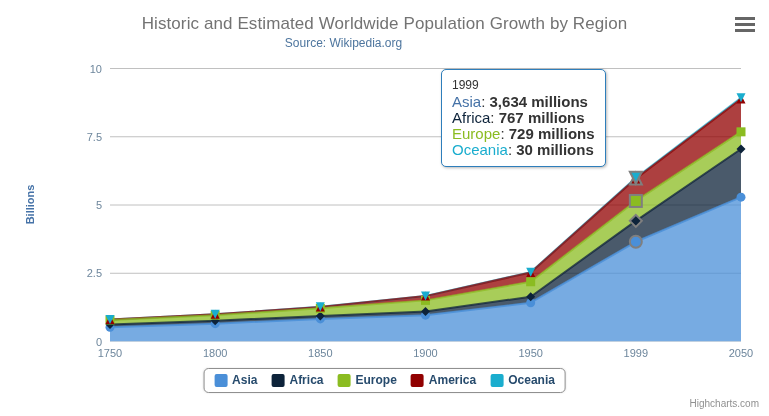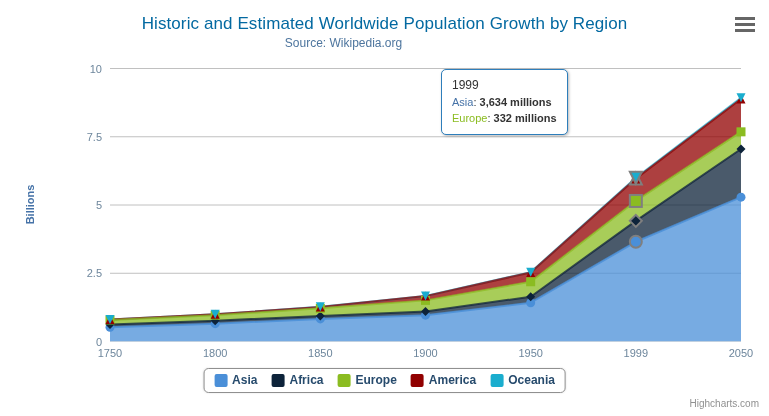--- a/index.html
+++ b/index.html
@@ -22,21 +22,21 @@
 
   
   .chart-title {
     position: absolute;
     top: 14px;
     left: 0;
     width: 769px;
     text-align: center;
     font-size: 17px;
     font-weight: normal;
-    color: #0369a1;
+    color: #737373;
     letter-spacing: 0.1px;
   }
   .chart-subtitle {
     position: absolute;
     top: 36px;
     left: 0;
     width: 687px;
     text-align: center;
     font-size: 12px;
     color: #4d759e;
@@ -98,21 +98,21 @@
     color: #333333;
     line-height: 16px;
     white-space: nowrap;
   }
   .tooltip-header {
     font-size: 12px;
     color: #333333;
     margin-bottom: 1px;
   }
   .tooltip-row {
-    font-size: 11px;
+    font-size: 15px;
     white-space: nowrap;
   }
   .tooltip-row .series-name { font-weight: normal; }
   .tooltip-row .series-val { font-weight: bold; color: #333333; }
 
   
   .legend {
     position: absolute;
     left: 50%;
     transform: translateX(-50%);
@@ -233,21 +233,23 @@
       <text x="425.5" y="357" text-anchor="middle" class="axis-label-text">1900</text>
       <text x="530.6666666666667" y="357" text-anchor="middle" class="axis-label-text">1950</text>
       <text x="635.8333333333334" y="357" text-anchor="middle" class="axis-label-text">1999</text>
       <text x="741" y="357" text-anchor="middle" class="axis-label-text">2050</text>
     </svg>
 
   <div class="tooltip">
     <div class="tooltip-header">1999</div>
     <div id="tooltip-rows">
         <div class="tooltip-row"><span class="series-name" style="color: rgb(69, 114, 167);">Asia</span>: <span class="series-val">3,634 millions</span></div>
-        <div class="tooltip-row"><span class="series-name" style="color: rgb(139, 188, 33);">Europe</span>: <span class="series-val">332 millions</span></div>
+        <div class="tooltip-row"><span class="series-name" style="color: rgb(13, 35, 58);">Africa</span>: <span class="series-val">767 millions</span></div>
+        <div class="tooltip-row"><span class="series-name" style="color: rgb(139, 188, 33);">Europe</span>: <span class="series-val">729 millions</span></div>
+        <div class="tooltip-row"><span class="series-name" style="color: rgb(26, 173, 206);">Oceania</span>: <span class="series-val">30 millions</span></div>
       </div>
   </div>
 
   <div class="legend">
       <div class="legend-item">
         <span class="legend-swatch" style="background: rgb(74, 143, 216);"></span>
         <span class="legend-label">Asia</span>
       </div>
       <div class="legend-item">
         <span class="legend-swatch" style="background: rgb(13, 35, 58);"></span>

